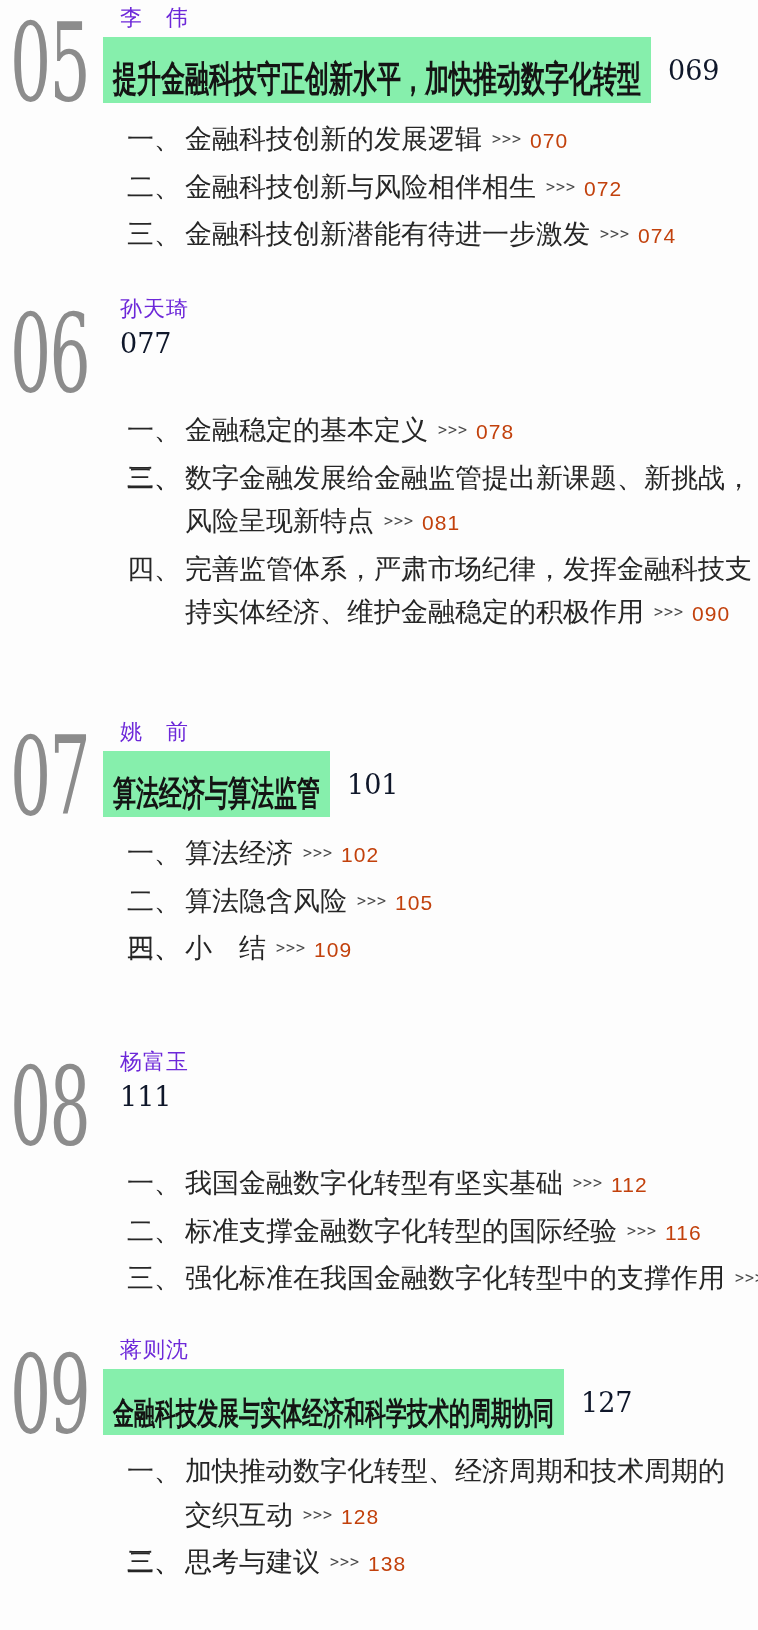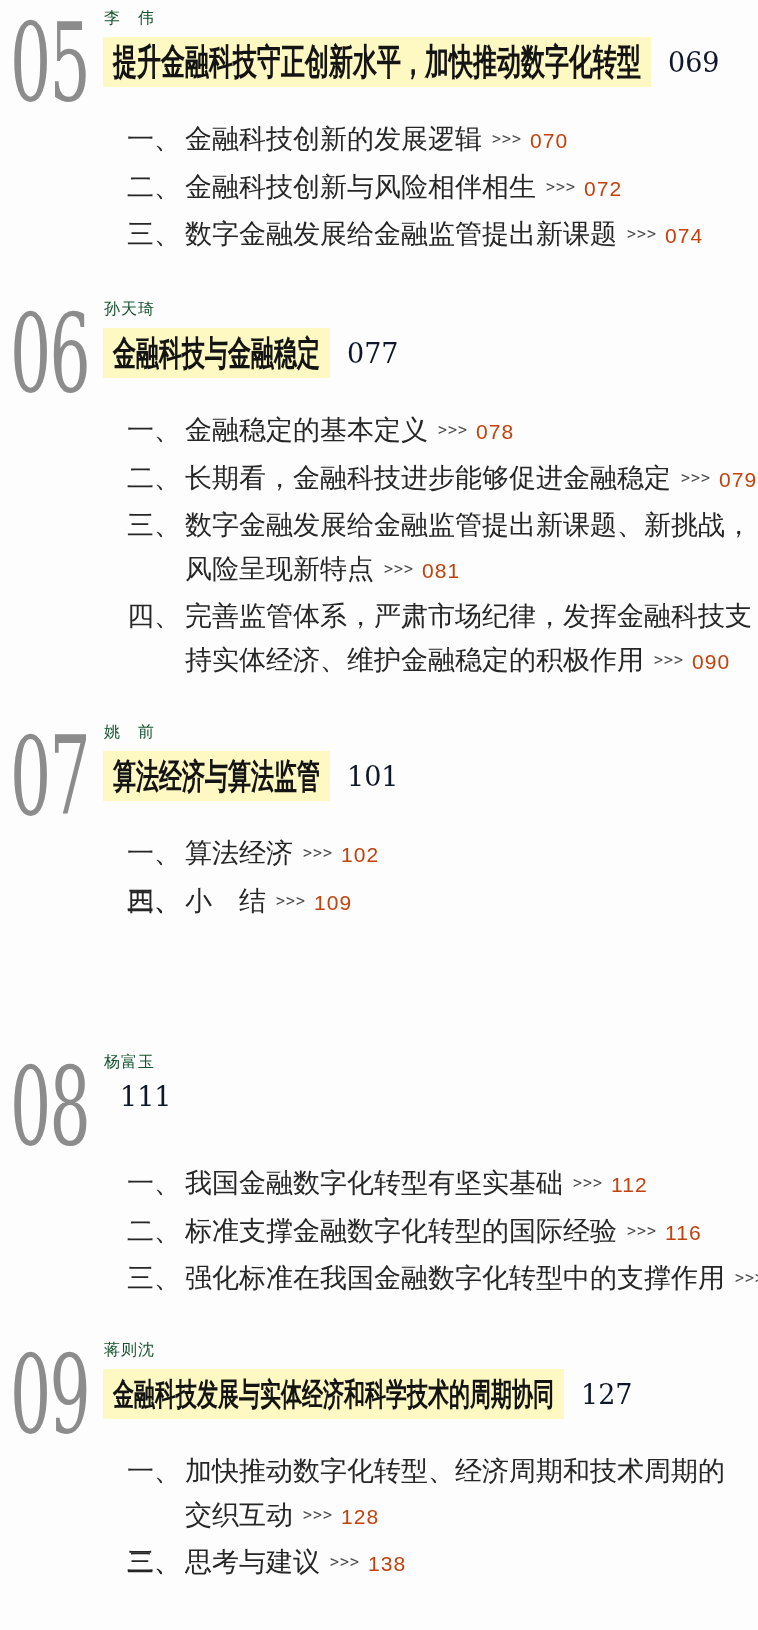--- a/index.html
+++ b/index.html
@@ -16,36 +16,36 @@
     position:absolute;left:10px;top:18px;
     font-family:"DejaVu Serif",serif;
     font-size:108px;line-height:78px;
     color:#8c8c8c;
     letter-spacing:-3px;
     transform:scaleX(0.60);
     transform-origin:0 0;
     white-space:nowrap;
   }
   .ch-author{
-    position:absolute;left:104px;top:0;
-    font-size:16px;line-height:24px;
-    color:#14532d;
+    position:absolute;left:120px;top:0;
+    font-size:22px;line-height:24px;
+    color:#6d28d9;
     letter-spacing:1px;
     white-space:nowrap;
   }
   .title-row{
     position:absolute;left:103px;top:31px;
     display:flex;align-items:center;
     white-space:nowrap;
   }
   .title-bar{
-    background:#fef9c3;
+    background:#86efac;
     height:50px;
-    display:flex;align-items:center;
-    padding:0 10px;
+    display:flex;align-items:flex-end;
+    padding:8px 10px;
   }
   .title-text{
     display:inline-block;
     font-weight:700;
     color:#141414;
     white-space:nowrap;
     transform:scaleY(1.5);
     transform-origin:center;
     letter-spacing:0;
   }
@@ -98,41 +98,37 @@
         <div class="item">
           <span class="marker">一、</span>
           <div class="line"><span>金融科技创新的发展逻辑</span><span class="arrow">&gt;&gt;&gt;</span><span class="item-page">070</span></div>
         </div>
         <div class="item">
           <span class="marker">二、</span>
           <div class="line"><span>金融科技创新与风险相伴相生</span><span class="arrow">&gt;&gt;&gt;</span><span class="item-page">072</span></div>
         </div>
         <div class="item">
           <span class="marker">三、</span>
-          <div class="line"><span>数字金融发展给金融监管提出新课题</span><span class="arrow">&gt;&gt;&gt;</span><span class="item-page">074</span></div>
+          <div class="line"><span>金融科技创新潜能有待进一步激发</span><span class="arrow">&gt;&gt;&gt;</span><span class="item-page">074</span></div>
         </div>
       </div>
     </section>
     <section class="chapter" style="top: 297px;">
       <div class="ch-num">06</div>
       <div class="ch-author">孙天琦</div>
       <div class="title-row">
-        <div class="title-bar">
-          <span class="title-text" style="font-size: 23px;">金融科技与金融稳定</span>
-        </div>
         <span class="title-page">077</span>
       </div>
       <div class="items">
         <div class="item">
           <span class="marker">一、</span>
           <div class="line"><span>金融稳定的基本定义</span><span class="arrow">&gt;&gt;&gt;</span><span class="item-page">078</span></div>
         </div>
         <div class="item">
           <span class="marker">二、</span>
-          <div class="line"><span>长期看，金融科技进步能够促进金融稳定</span><span class="arrow">&gt;&gt;&gt;</span><span class="item-page">079</span></div>
         </div>
         <div class="item">
           <span class="marker">三、</span>
           <div class="line"><span>数字金融发展给金融监管提出新课题、新挑战，</span></div>
           <div class="line"><span>风险呈现新特点</span><span class="arrow">&gt;&gt;&gt;</span><span class="item-page">081</span></div>
         </div>
         <div class="item">
           <span class="marker">四、</span>
           <div class="line"><span>完善监管体系，严肃市场纪律，发挥金融科技支</span></div>
           <div class="line"><span>持实体经济、维护金融稳定的积极作用</span><span class="arrow">&gt;&gt;&gt;</span><span class="item-page">090</span></div>
@@ -148,20 +144,21 @@
         </div>
         <span class="title-page">101</span>
       </div>
       <div class="items">
         <div class="item">
           <span class="marker">一、</span>
           <div class="line"><span>算法经济</span><span class="arrow">&gt;&gt;&gt;</span><span class="item-page">102</span></div>
         </div>
         <div class="item">
           <span class="marker">二、</span>
+          <div class="line"><span>算法隐含风险</span><span class="arrow">&gt;&gt;&gt;</span><span class="item-page">105</span></div>
         </div>
         <div class="item">
           <span class="marker">三、</span>
         </div>
         <div class="item">
           <span class="marker">四、</span>
           <div class="line"><span>小　结</span><span class="arrow">&gt;&gt;&gt;</span><span class="item-page">109</span></div>
         </div>
       </div>
     </section>

